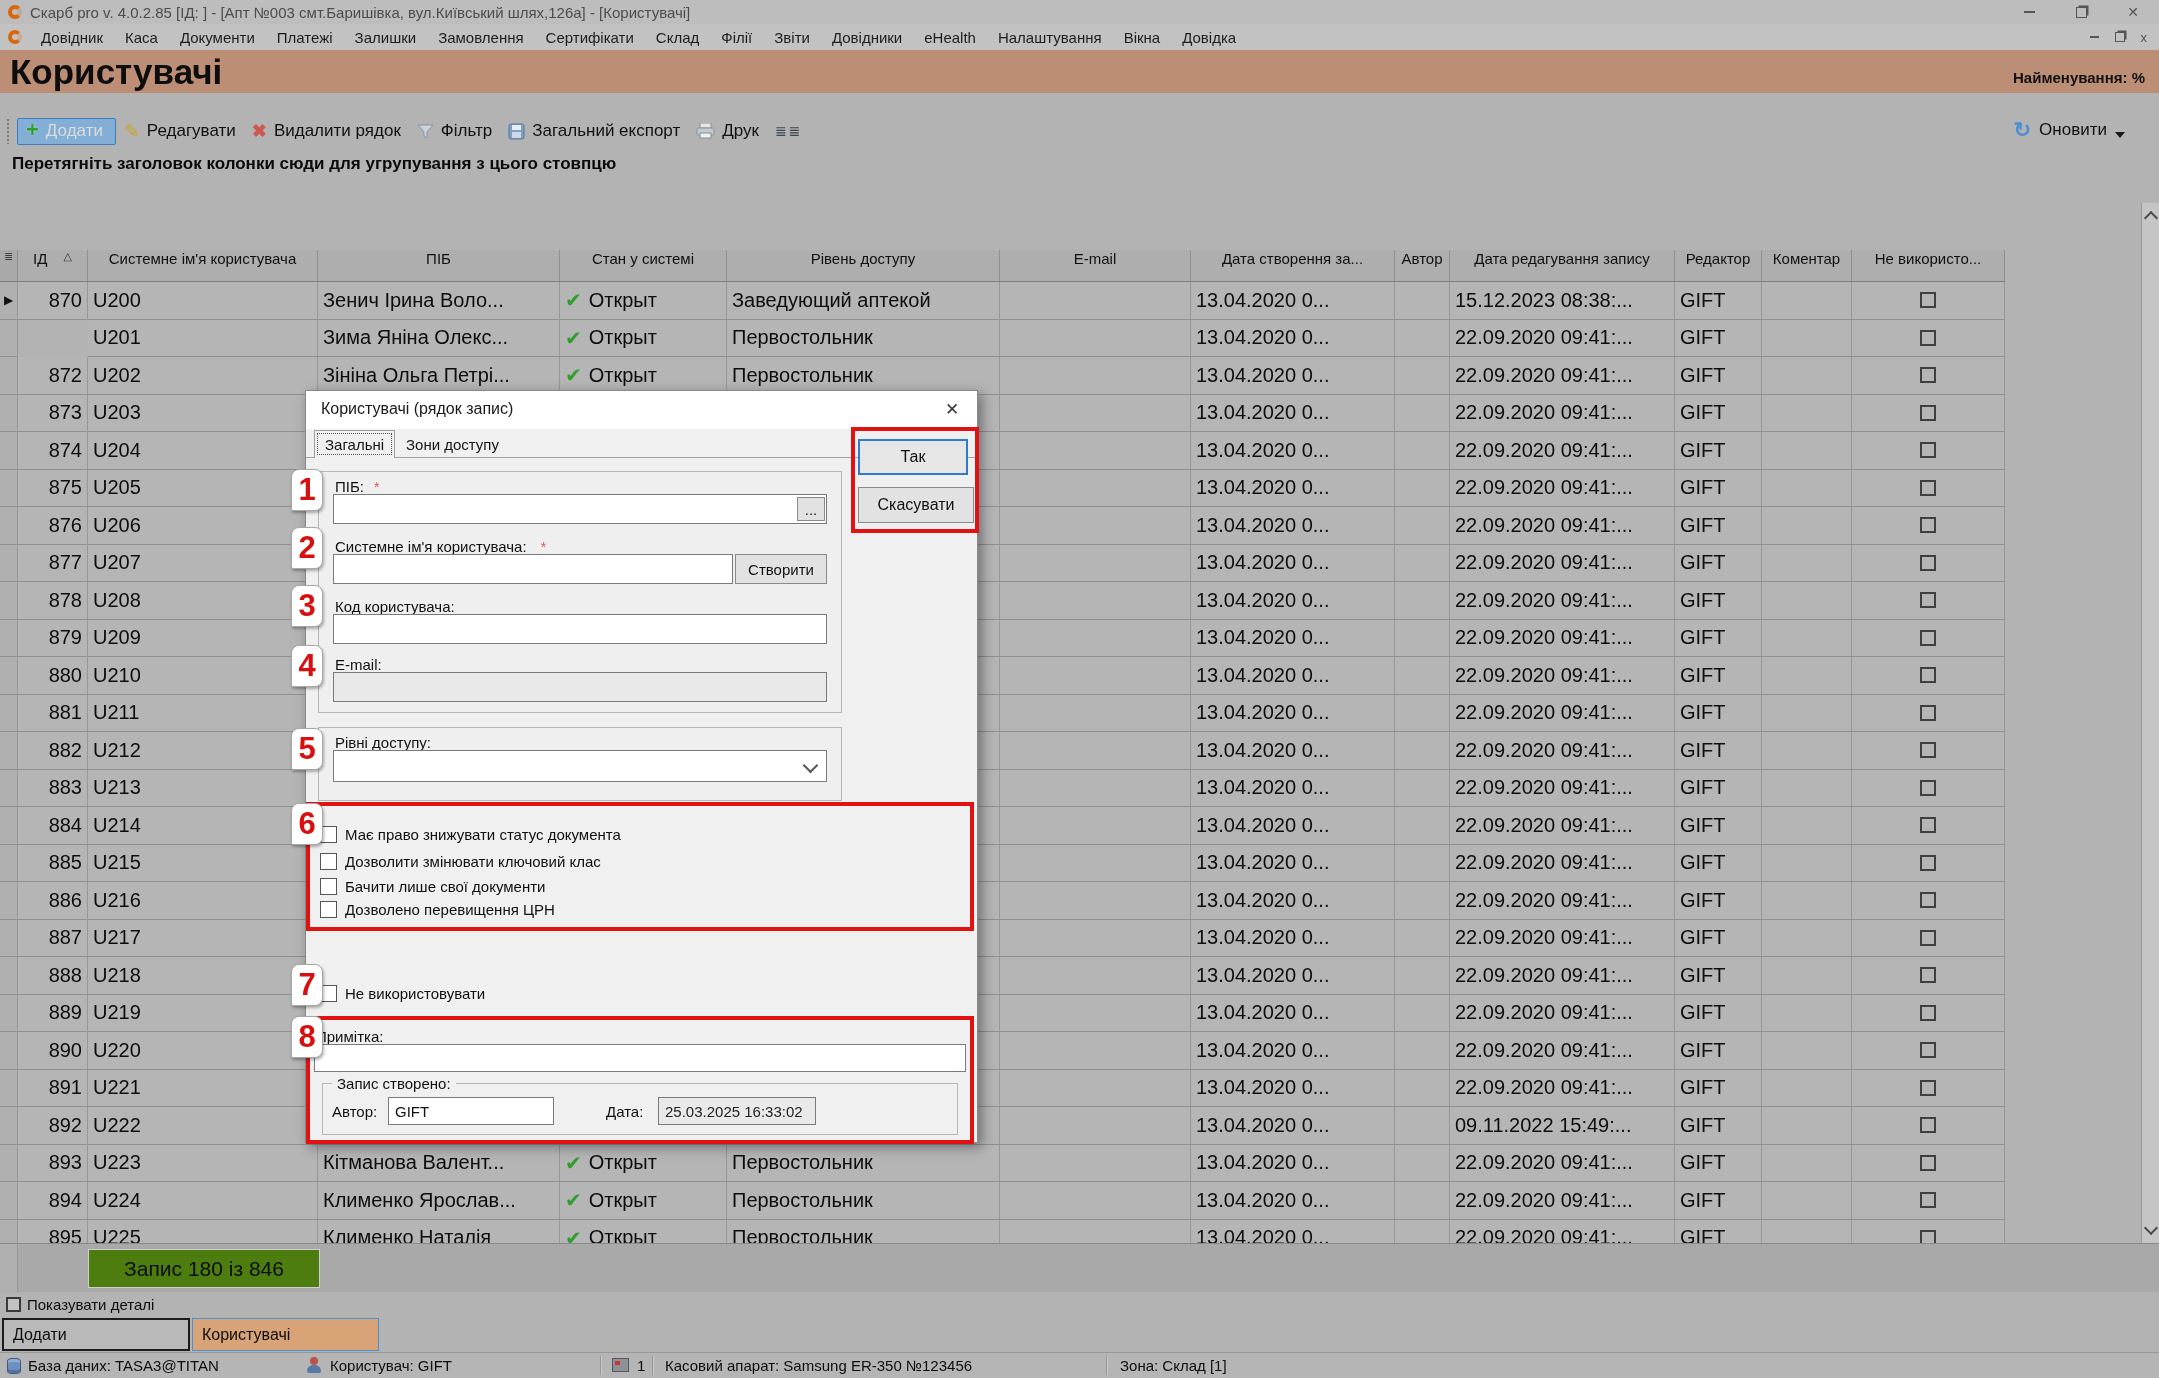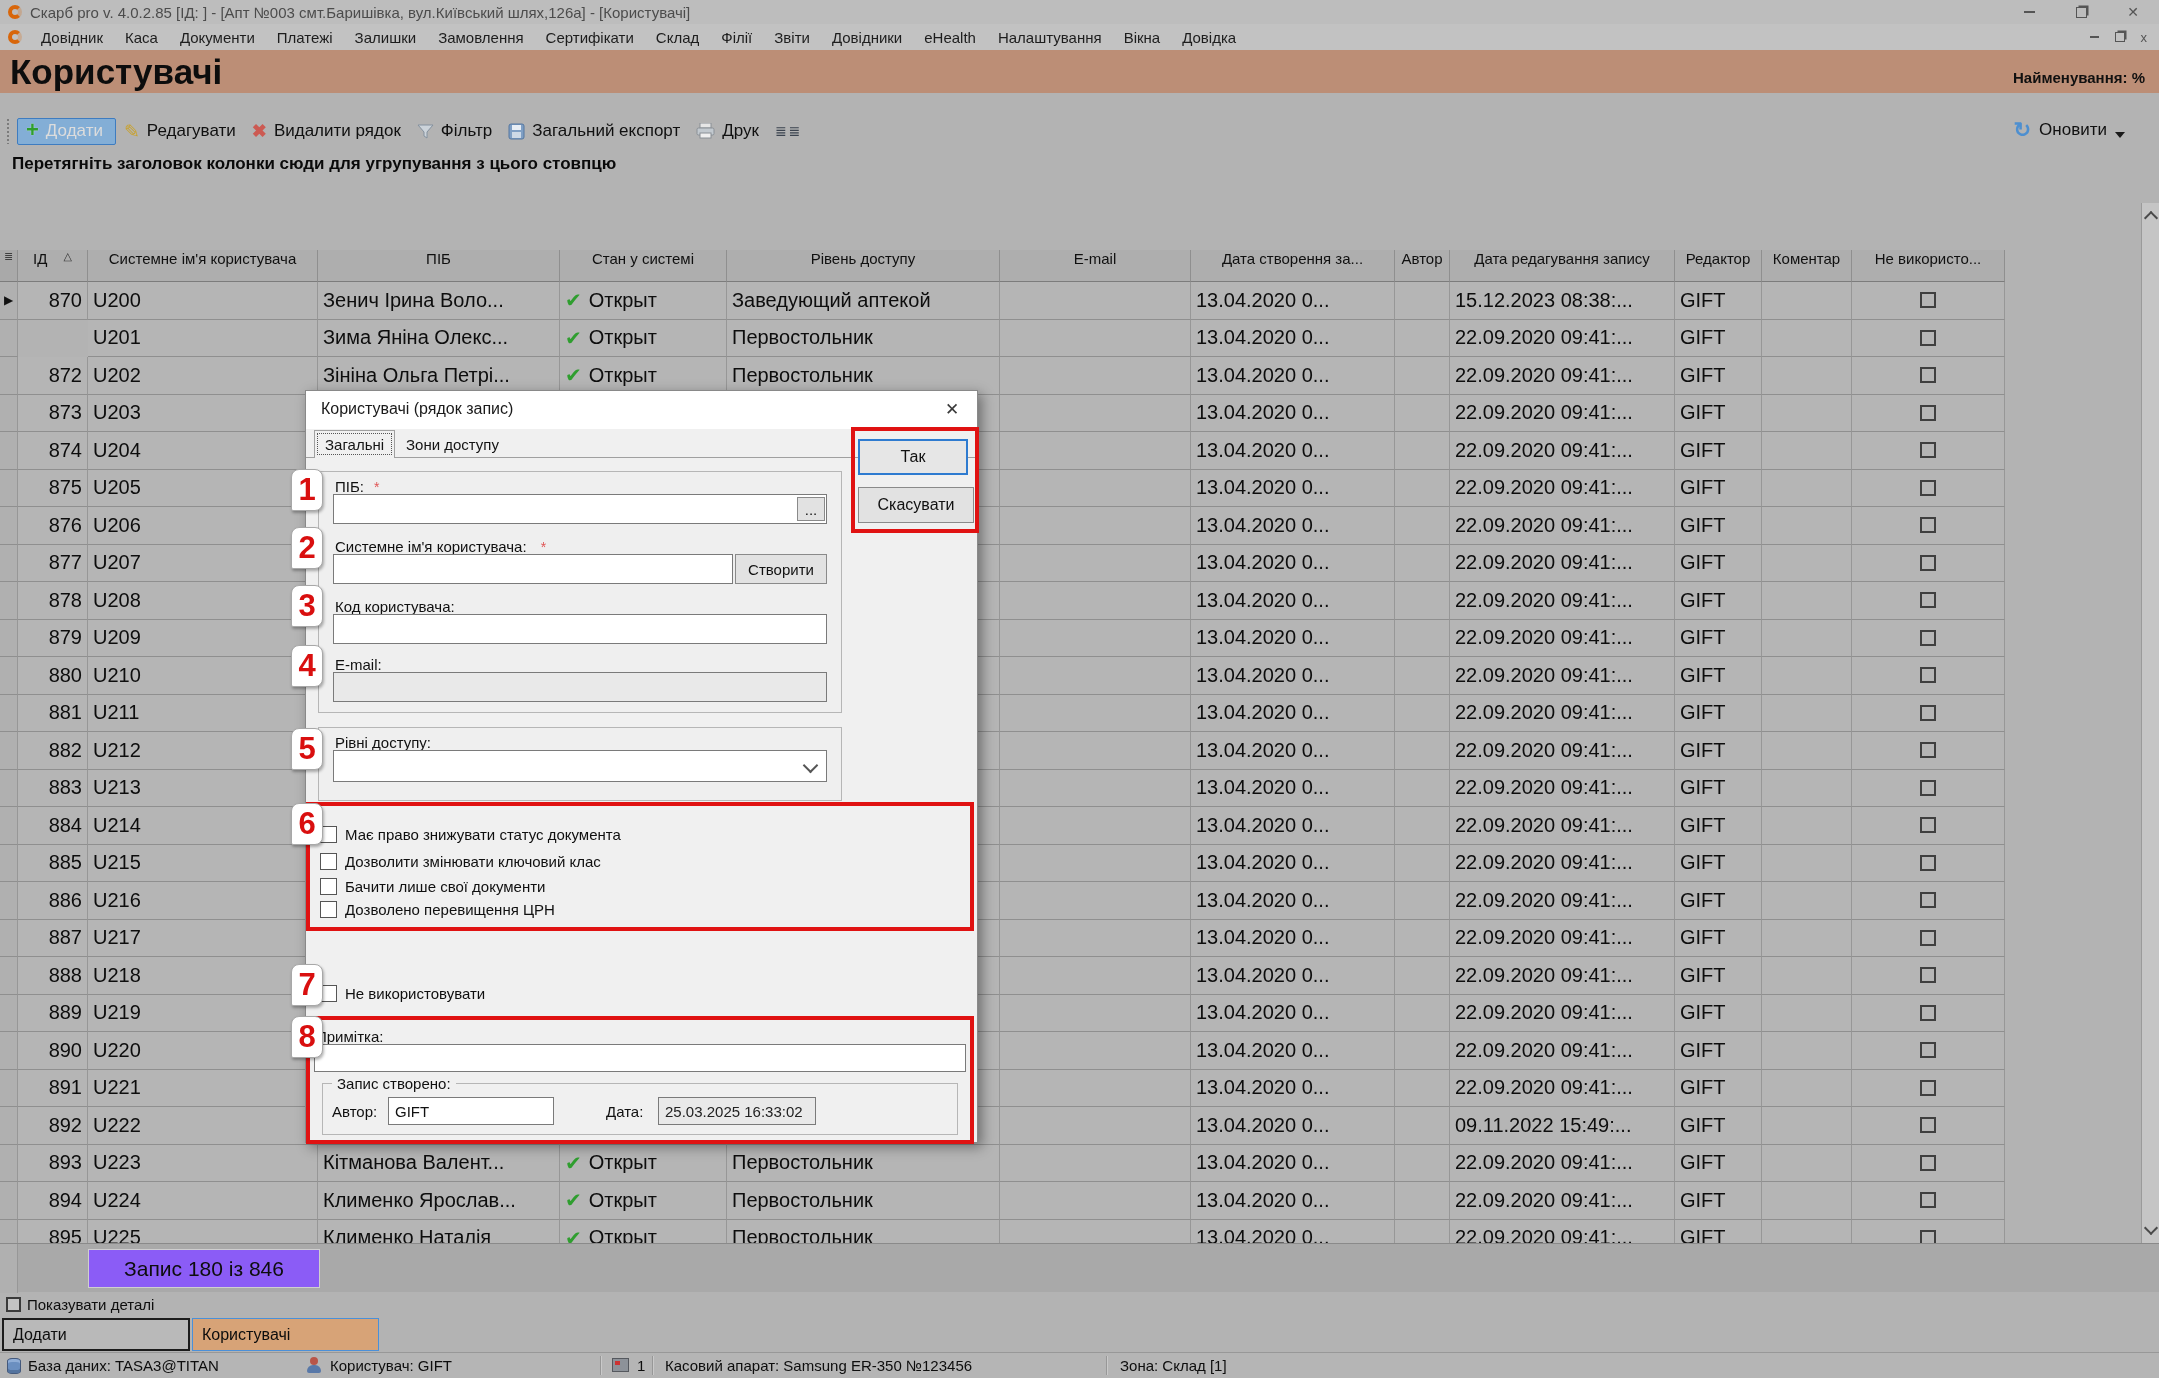--- a/index.html
+++ b/index.html
@@ -88,21 +88,21 @@
   
   .vscroll{position:absolute;left:2141px;top:203px;width:18px;height:1040px;background:#c5c5c5;
     border-left:1px solid #9a9a9a;box-sizing:border-box;}
   .sb-up,.sb-down{position:absolute;left:4px;width:8px;height:8px;border-left:2.5px solid #4a4a4a;border-top:2.5px solid #4a4a4a;}
   .sb-up{top:10px;transform:rotate(45deg);}
   .sb-down{bottom:10px;transform:rotate(225deg);}
 
   
   .footerband{position:absolute;left:0;top:1243px;width:2159px;height:49px;background:#a9a9a9;border-top:1px solid #8a8a8a;box-sizing:border-box;}
   .footer-marker-strip{position:absolute;left:0;top:0;width:18px;height:49px;background:#b0b0b0;border-right:1px solid #979797;box-sizing:border-box;}
-  .recordbox{position:absolute;left:88px;top:5px;width:232px;height:39px;background:#8b5cf6;
+  .recordbox{position:absolute;left:88px;top:5px;width:232px;height:39px;background:#4d7c0f;
     border:1px solid #cfcfcf;box-sizing:border-box;display:flex;align-items:center;justify-content:center;
     font-size:21px;color:#0d0d0d;}
 
   
   .detailsrow{position:absolute;left:0;top:1292px;width:2159px;height:24px;display:flex;align-items:center;}
   .cb-small{display:inline-block;width:15px;height:15px;border:2px solid #3a3a3a;background:#c3c3c3;
     box-sizing:border-box;margin:0 6px 0 6px;}
   .detailsrow span.lbl{font-size:15px;color:#0e0e0e;}
   .bottomtabs{position:absolute;left:0;top:1316px;width:2159px;height:36px;}
   .btab{position:absolute;top:2px;height:33px;box-sizing:border-box;display:flex;align-items:center;

